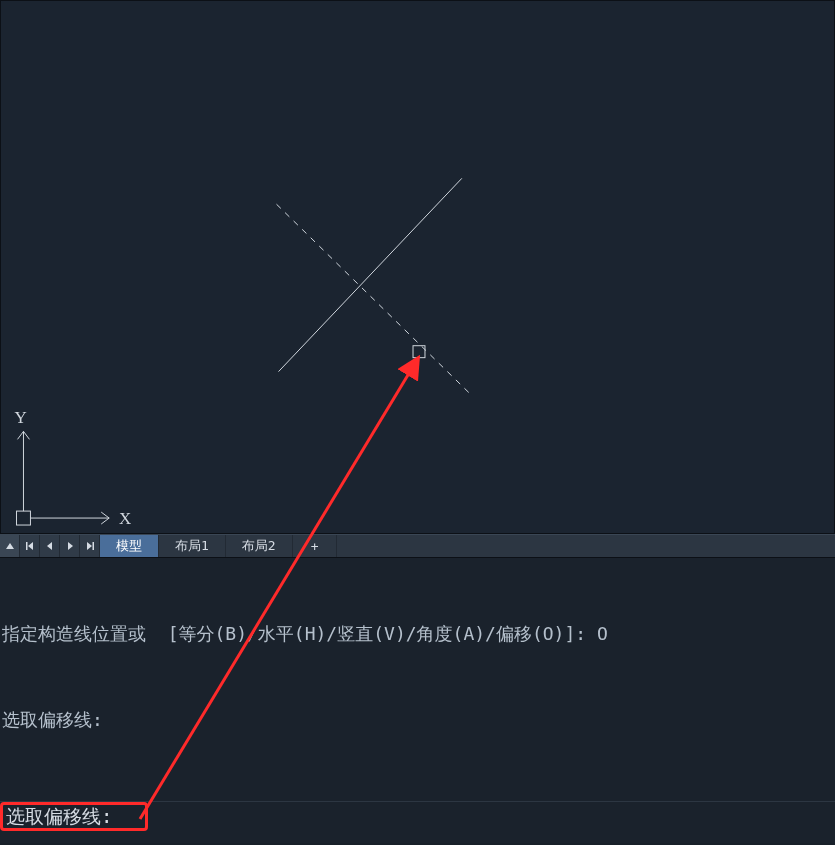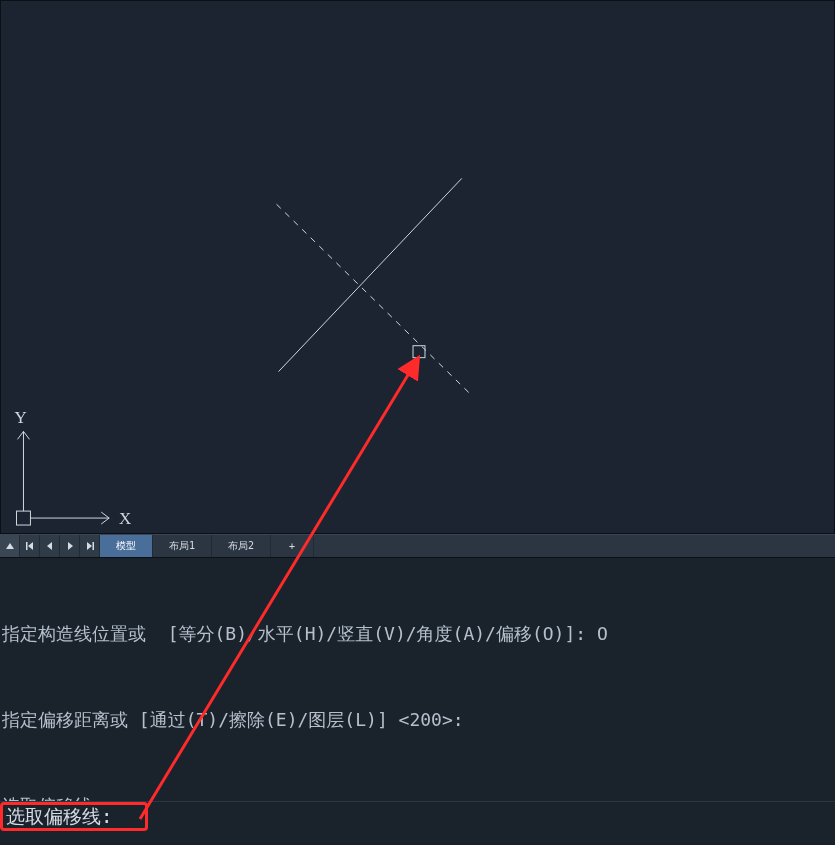--- a/index.html
+++ b/index.html
@@ -2,21 +2,21 @@
 <html><head>
 <meta charset="utf-8">
 <style>
   * { margin: 0; padding: 0; box-sizing: border-box; }
   html, body { width: 835px; height: 845px; overflow: hidden; background: #1b2430; font-family: "SimSun", "Microsoft YaHei", monospace; }
   .app { width: 835px; height: 845px; display: flex; flex-direction: column; background: #182029; }
 
   .canvas-area { position: relative; flex: 0 0 534px; background: #1b2430; border: 1px solid #0c1016; overflow: hidden; }
   .canvas-svg { position: absolute; inset: 0; width: 100%; height: 100%; }
 
-  .tabbar { flex: 0 0 24px; display: flex; align-items: stretch; background: #2c3642; border-top: 1px solid #3a4654; border-bottom: 1px solid #0c1016; font-size: 10px; color: #d6dce4; }
+  .tabbar { flex: 0 0 24px; display: flex; align-items: stretch; background: #2c3642; border-top: 1px solid #3a4654; border-bottom: 1px solid #0c1016; font-size: 13px; color: #d6dce4; }
   .tabbar .nav { display: flex; align-items: center; }
   .tabbar .nav-btn { width: 20px; height: 100%; display: flex; align-items: center; justify-content: center; background: #303b48; border-right: 1px solid #222a34; cursor: pointer; }
   .tabbar .nav-btn svg { display:block; }
   .tab { padding: 0 16px; display: flex; align-items: center; border-right: 1px solid #222a34; cursor: pointer; }
   .tab.active { background: #4a6e9a; color: #fff; }
   .tab.add { padding: 0 18px; }
   .tabbar .nav-btn:first-child { background:#3a4654; }
 
   .history { flex: 0 0 243px; background: #1a222c; color: #b5c0cc; font-size: 18px; line-height: 1.6; padding: 4px 2px 0 2px; white-space: pre; overflow: hidden; font-family: "SimSun", monospace; }
   .history .line { display:block; }
@@ -95,21 +95,20 @@
     <div class="tab">
         <span>布局2</span>
       </div>
     <div class="tab add">
         <span>+</span>
       </div>
   </div>
 
   <div class="history">
     <span class="line">指定构造线位置或  [等分(B)/水平(H)/竖直(V)/角度(A)/偏移(O)]: O</span>
-    <span class="line">指定偏移距离或 [通过(T)/擦除(E)/图层(L)] &lt;200&gt;:</span>
     <span class="line">选取偏移线:</span>
     
     
     
     
     
   </div>
 
   <div class="cmdline">
     <div class="hilite-box" style="width:148px"></div>

